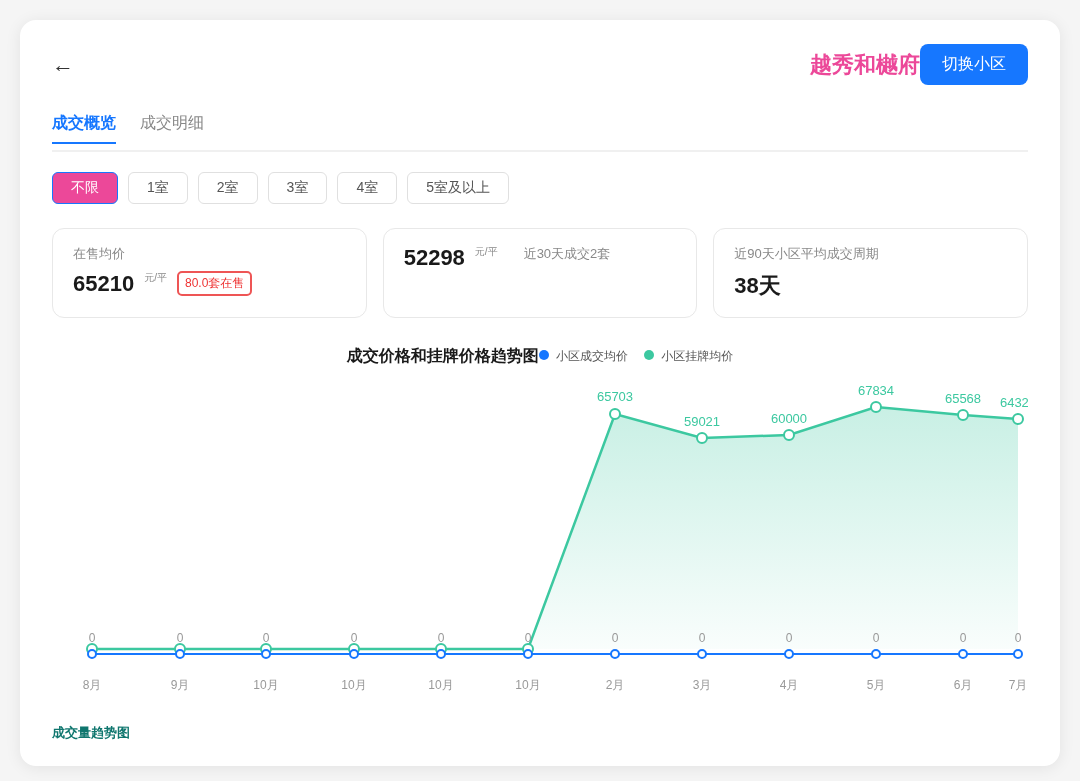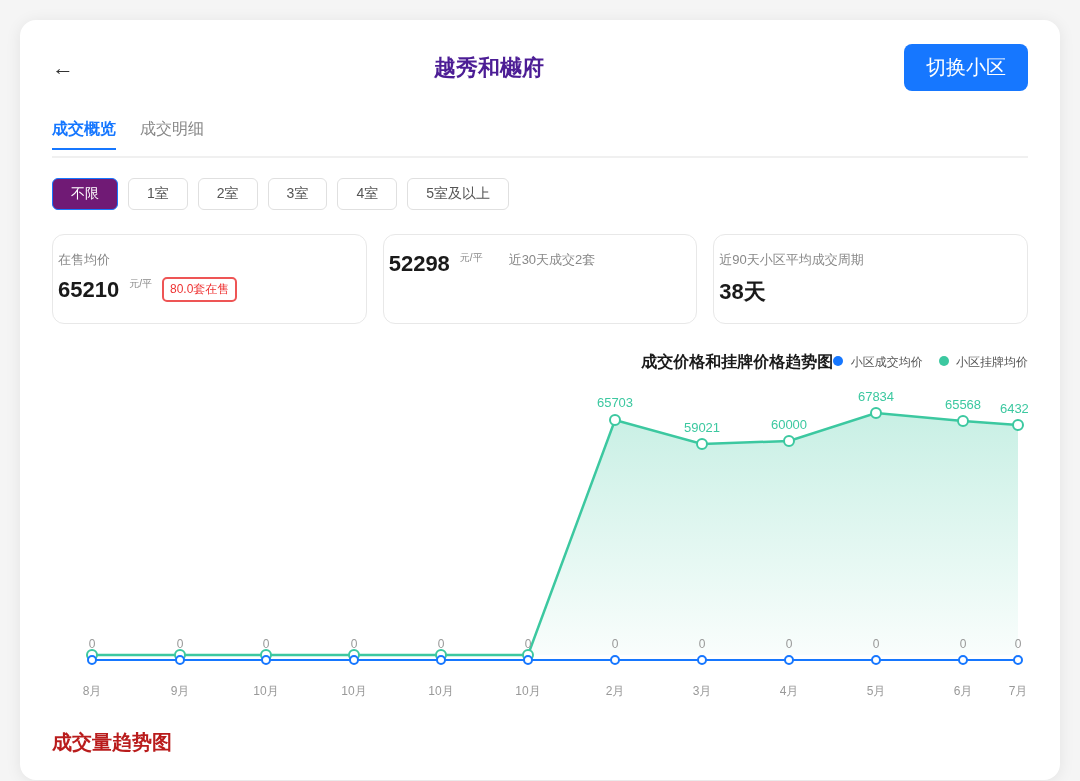--- a/index.html
+++ b/index.html
@@ -32,31 +32,31 @@
       font-size: 22px;
       color: #333;
       cursor: pointer;
       background: none;
       border: none;
       line-height: 1;
     }
     .page-title {
       font-size: 22px;
       font-weight: 600;
-      color: #4c1d95;
-      text-align: center;
+      color: #ec4899;
+      text-align: right;
       flex: 1;
     }
     .switch-btn {
       background: #1677ff;
       color: #fff;
       border: none;
       border-radius: 8px;
       padding: 10px 22px;
-      font-size: 20px;
+      font-size: 16px;
       cursor: pointer;
       font-weight: 500;
       text-align: right;
     }
     
     .tab-row {
       display: flex;
       gap: 24px;
       margin-bottom: 20px;
       border-bottom: 2px solid #f0f0f0;
@@ -84,35 +84,35 @@
     .room-btn {
       padding: 6px 18px;
       border-radius: 6px;
       border: 1px solid #e0e0e0;
       background: #fff;
       font-size: 14px;
       color: #555;
       cursor: pointer;
     }
     .room-btn.active {
-      background: #701a75;
+      background: #ec4899;
       color: #fff;
       border-color: #1677ff;
     }
     
     .stats-row {
       display: flex;
       gap: 16px;
       margin-bottom: 28px;
     }
     .stat-card {
       background: #fff;
       border: 1px solid #e8e8e8;
       border-radius: 12px;
-      padding: 16px 5px;
+      padding: 16px 20px;
       flex: 1;
     }
     .stat-label {
       font-size: 13px;
       color: #888;
       margin-bottom: 8px;
     }
     .stat-value-row {
       display: flex;
       align-items: flex-start;
@@ -139,21 +139,21 @@
       font-size: 13px;
       color: #888;
       margin-left: 16px;
     }
     
     .chart-section {
       margin-bottom: 24px;
     }
     .chart-header {
       display: flex;
-      justify-content: flex-end;
+      justify-content: center;
       align-items: center;
       margin-bottom: 12px;
     }
     .chart-title {
       font-size: 16px;
       font-weight: 600;
       color: #1a1a1a;
     }
     .chart-legend {
       display: flex;
@@ -172,23 +172,23 @@
     .chart-container {
       position: relative;
       width: 100%;
       height: 320px;
     }
     
     .volume-section {
       margin-top: 20px;
     }
     .volume-title {
-      font-size: 20px;
+      font-size: 13px;
       font-weight: 600;
-      color: #b91c1c;
+      color: #0f766e;
     }
   </style>
 </head>
 <body>
 
 <div class="page-container">
 
   <div class="header">
     <button class="back-btn">←</button>
     <h1 class="page-title">越秀和樾府</h1>

